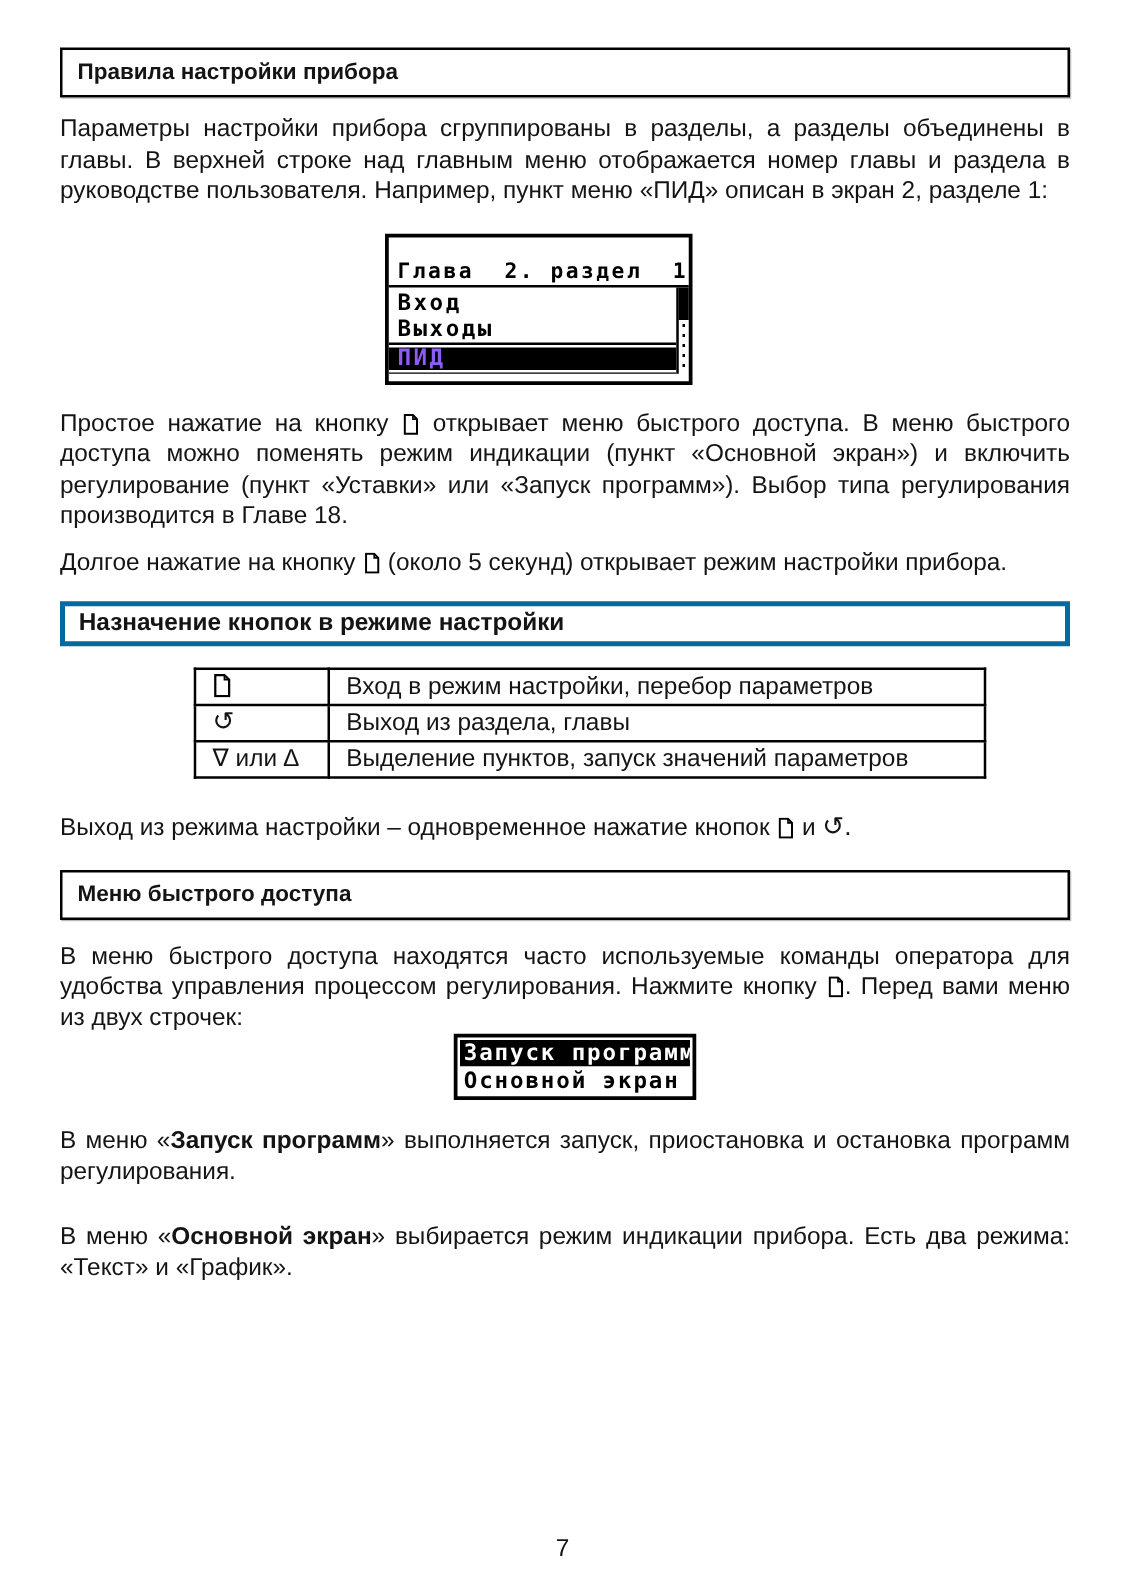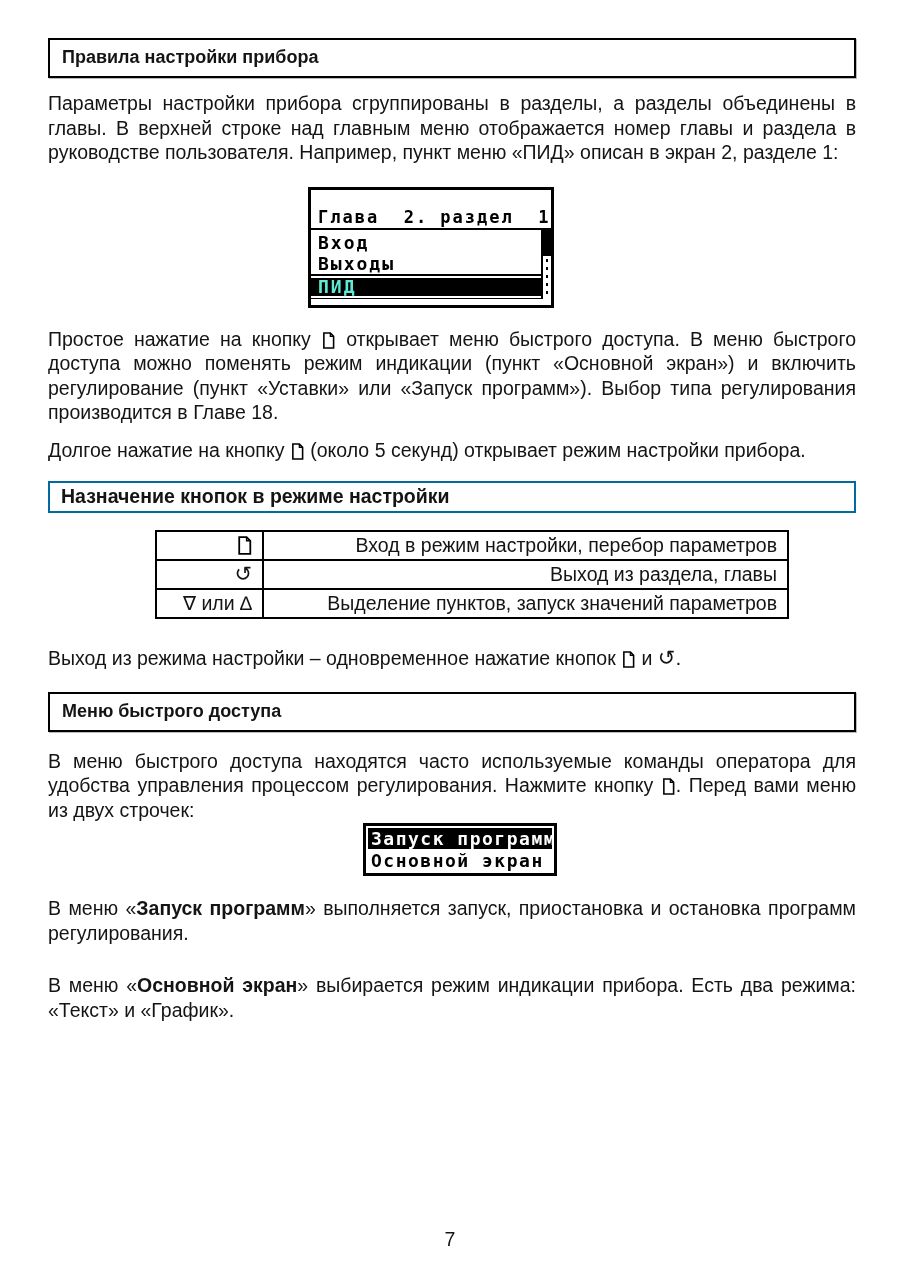--- a/index.html
+++ b/index.html
@@ -15,21 +15,21 @@
   }
   
   .title-box{
     border:2px solid #000;
     padding:2px 12px 4px 12px;
     font-size:18px;font-weight:bold;
     line-height:30px;
     box-shadow:1px 1px 0 #bbb;
   }
   .subheader-box{
-    border:2px solid #0369a1;
+    border:4px solid #0369a1;
     padding:1px 11px 2px 11px;
     font-size:19.5px;font-weight:bold;
     line-height:25px;
   }
   
   .body-text{
     margin:0;
     font-size:19.5px;
     line-height:24.5px;
     text-align:justify;
@@ -66,21 +66,21 @@
     height:21px;line-height:21px;
     padding-left:7px;
     font-size:18px;letter-spacing:2px;
     white-space:pre;overflow:hidden;
   }
   .lcd-sel{
     border-top:2px solid #000;
     border-bottom:2px solid #000;
     padding:2px 0;
   }
-  .lcd-sel .lcd-item{background:#000;color:#5eead4;height:18px;line-height:18px;}
+  .lcd-sel .lcd-item{background:#000;color:#8b5cf6;height:18px;line-height:18px;}
   .lcd-scroll{
     width:10px;
     border-left:2px solid #000;
     display:flex;flex-direction:column;align-items:center;
     box-sizing:border-box;
   }
   .lcd-thumb{width:8px;height:26px;background:#000;}
   .lcd-track{
     flex:1;width:2px;margin-top:3px;margin-bottom:2px;
     background:repeating-linear-gradient(to bottom,#000 0 3px,transparent 3px 8px);
@@ -98,21 +98,20 @@
     border-collapse:collapse;
     margin:17px 0 0 107px;
   }
   .btn-table td{
     border:2px solid #000;
     font-size:19.5px;
     line-height:24px;
     padding:1px 10px 2px 13px;
     height:24px;
     vertical-align:middle;
-    text-align:right;
   }
   .btn-table td.c1{width:82px;}
   .btn-table td.c2{width:500px;}
   
   .page-number{
     position:absolute;left:0;right:0;bottom:24px;
     text-align:center;font-size:19.5px;
   }
   b{font-weight:bold;}
 </style>

